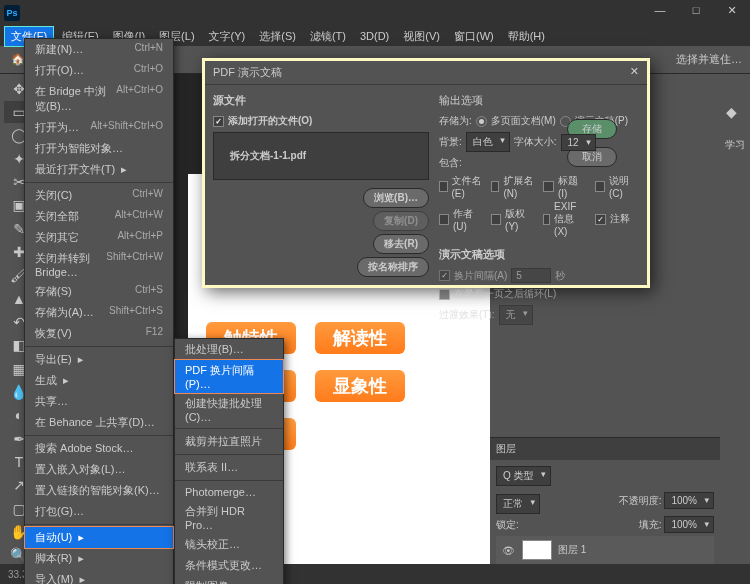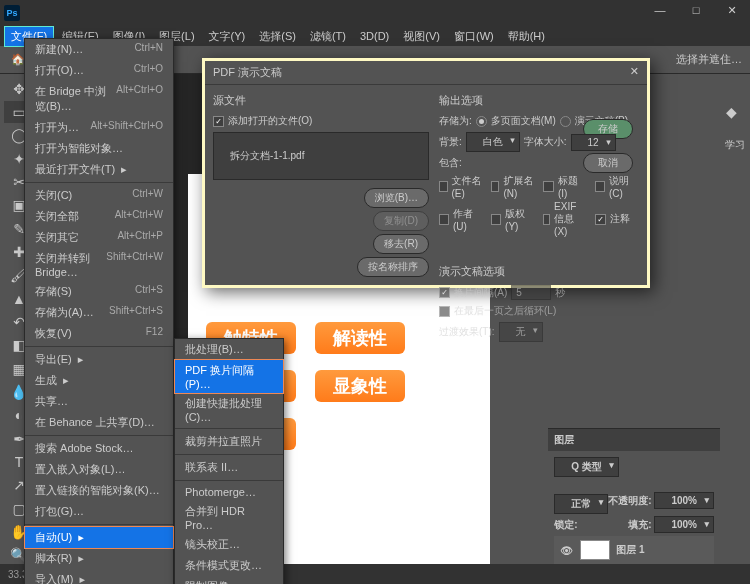--- a/index.html
+++ b/index.html
@@ -6,63 +6,63 @@
 body { background: #323232; color: #ccc; font-size: 11px; width: 750px; height: 584px; overflow: hidden; position: relative; }
 .titlebar { background: #323232; height: 20px; display: flex; align-items: center; padding: 13px 4px; }
 .ps-logo { width: 16px; height: 16px; background: #001e36; color: #31a8ff; font-size: 9px; font-weight: bold; display: flex; align-items: center; justify-content: center; border-radius: 2px; margin-right: 6px; }
 .window-controls { position: absolute; right: 0; top: 0; display: flex; }
 .win-btn { width: 36px; height: 20px; display: flex; align-items: center; justify-content: center; color: #ccc; cursor: pointer; }
 .menubar { height: 20px; display: flex; align-items: center; padding: 0 4px; gap: 2px; background: #323232; }
 .menu-item { padding: 2px 6px; cursor: pointer; }
 .menu-item.active { background: #1473e6; color: #fff; border: 1px solid #5eead4; }
 .toolbar-row { height: 28px; background: #535353; display: flex; align-items: center; padding: 0 8px; gap: 10px; border-bottom: 1px solid #2a2a2a; }
 .toolbar-icon { width: 20px; height: 20px; display: flex; align-items: center; justify-content: center; }
-.dropdown-field { background: #3f3f3f; border: 1px solid #2a2a2a; padding: 2px 16px 2px 16px; position: relative; }
+.dropdown-field { background: #3f3f3f; border: 1px solid #2a2a2a; padding: 2px 16px 2px 6px; position: relative; }
 .dropdown-field::after { content: "▾"; position: absolute; right: 4px; top: 2px; font-size: 9px; }
 .main-area { display: flex; height: calc(100% - 88px); }
 .left-tools { width: 38px; background: #535353; display: flex; flex-direction: column; align-items: center; padding: 4px 0; gap: 2px; }
 .tool-btn { width: 30px; height: 24px; display: flex; align-items: center; justify-content: center; cursor: pointer; color: #ccc; font-size: 14px; }
 .tool-btn.sel { background: #3f3f3f; }
 .canvas-area { flex: 1; background: #262626; position: relative; overflow: hidden; }
 .canvas { position: absolute; left: 150px; top: 100px; width: 340px; height: 420px; background: #fff; color: #333; }
 .orange-btn { background: linear-gradient(#ff9a3d, #ff7b1a); color: #fff; font-size: 18px; font-weight: bold; padding: 4px 18px; border-radius: 6px; display: inline-block; margin: 8px; }
-.right-panels { width: 230px; background: #535353; display: flex; flex-direction: row; font-weight: bold; }
+.right-panels { width: 230px; background: #535353; display: flex; flex-direction: column; }
 .panel-tabs { display: flex; background: #3f3f3f; height: 22px; align-items: center; padding: 0 6px; gap: 8px; font-size: 10px; }
 .panel-body { padding: 6px; font-size: 10px; }
 .dropdown-menu { position: absolute; left: 24px; top: 38px; width: 150px; background: #535353; border: 1px solid #2a2a2a; z-index: 100; box-shadow: 2px 2px 8px rgba(0,0,0,0.5); }
 .menu-row { display: flex; justify-content: space-between; padding: 3px 10px; cursor: pointer; font-size: 11px; }
 .menu-row.hl { background: #1473e6; color: #fff; }
 .menu-row.boxed { outline: 1px solid #e85; }
 .menu-sep { height: 1px; background: #3a3a3a; margin: 2px 0; }
 .submenu { position: absolute; left: 174px; top: 338px; width: 110px; background: #535353; border: 1px solid #2a2a2a; z-index: 101; box-shadow: 2px 2px 8px rgba(0,0,0,0.5); }
 .submenu .menu-row.hl { background: #1473e6; }
 .submenu .menu-row.boxed2 { outline: 1px solid #e85; background: #1473e6; }
 .dialog { position: absolute; left: 202px; top: 58px; width: 448px; height: 230px; background: #535353; border: 3px solid #fef9c3; z-index: 90; box-shadow: 4px 4px 16px rgba(0,0,0,0.6); }
 .dialog-title { background: #535353; padding: 4px 8px; display: flex; justify-content: space-between; border-bottom: 1px solid #3a3a3a; }
 .dialog-body { display: flex; padding: 8px; gap: 10px; height: calc(100% - 24px); }
-.dlg-left { flex: 1; display: flex; flex-direction: column; gap: 4px; }
+.dlg-left { flex: 1; display: flex; flex-direction: column; gap: 4px; font-weight: bold; }
 .dlg-right { width: 200px; display: flex; flex-direction: column; gap: 4px; }
 .fieldset-label { font-size: 11px; color: #ccc; margin-bottom: 2px; }
 .checkbox-row { display: flex; align-items: center; gap: 4px; font-size: 10px; }
 .checkbox { width: 11px; height: 11px; background: #3f3f3f; border: 1px solid #888; display: inline-flex; align-items: center; justify-content: center; font-size: 8px; }
 .checkbox.checked::before { content: "✓"; color: #fff; }
 .radio { width: 11px; height: 11px; border-radius: 50%; border: 1px solid #888; display: inline-flex; align-items: center; justify-content: center; }
 .radio.checked::before { content: ""; width: 5px; height: 5px; background: #ccc; border-radius: 50%; }
 .dlg-btn { background: #6a6a6a; border: 1px solid #2a2a2a; padding: 2px 10px; font-size: 10px; text-align: center; cursor: pointer; border-radius: 10px; }
 .file-list { background: #3f3f3f; border: 1px solid #2a2a2a; height: 70px; padding: 16px; font-size: 10px; }
 .small-input { background: #3f3f3f; border: 1px solid #2a2a2a; width: 40px; padding: 1px 4px; font-size: 10px; }
 .statusbar { position: absolute; bottom: 0; left: 0; right: 0; height: 20px; background: #323232; display: flex; align-items: center; padding: 0 8px; font-size: 10px; color: #999; }
 .layers-panel { margin-top: auto; border-top: 1px solid #2a2a2a; }
 .layer-row { display: flex; align-items: center; padding: 4px 6px; gap: 6px; background: #5a5a5a; }
 .layer-thumb { width: 30px; height: 20px; background: #fff; border: 1px solid #888; }
 .eye { width: 14px; }
 .shortcut { color: #aaa; font-size: 10px; }
 .arrow-r::after { content: "▸"; margin-left: 6px; }
 .grid2 { display: grid; grid-template-columns: 1fr 1fr 1fr 1fr; gap: 2px 8px; font-size: 10px; }
-.side-btns { position: absolute; right: 6px; top: 26px; display: flex; flex-direction: column; gap: 14px; width: 50px; }
+.side-btns { position: absolute; right: 22px; top: 26px; display: flex; flex-direction: column; gap: 8px; width: 50px; }
 .right-collapsed { width: 30px; background: #535353; display: flex; flex-direction: column; align-items: center; padding: 30px 0; gap: 16px; }
 .collapsed-icon { width: 18px; height: 18px; color: #ccc; font-size: 14px; }
 </style>
 </head>
 <body>
 
 <div class="titlebar">
   <div class="ps-logo">Ps</div>
   <div class="window-controls">
     <div class="win-btn">—</div>
@@ -138,21 +138,21 @@
 
   <div class="right-panels">
     <div style="flex:1;padding:8px;">
       <div>对齐:</div>
     </div>
     <div class="layers-panel">
       <div class="panel-tabs">
         <span>图层</span>
       </div>
       <div class="panel-body">
-        <div style="display:flex;gap:6px;margin-bottom:17px;">
+        <div style="display:flex;gap:6px;margin-bottom:8px;">
           <span class="dropdown-field">Q 类型</span>
         </div>
         <div style="display:flex;justify-content:space-between;margin-bottom:4px;">
           <span class="dropdown-field">正常</span>
           <span><span>不透明度:</span> <span class="dropdown-field">100%</span></span>
         </div>
         <div style="display:flex;justify-content:space-between;margin-bottom:4px;">
           <span>锁定:</span>
           <span><span>填充:</span> <span class="dropdown-field">100%</span></span>
         </div>
@@ -361,21 +361,21 @@
           </div>
         <div class="checkbox-row">
             <span class="checkbox"></span>
             <span>EXIF 信息(X)</span>
           </div>
         <div class="checkbox-row">
             <span class="checkbox checked"></span>
             <span>注释</span>
           </div>
       </div>
-      <div class="fieldset-label" style="margin-top:23px;">演示文稿选项</div>
+      <div class="fieldset-label" style="margin-top:6px;font-weight:bold;">演示文稿选项</div>
       <div class="checkbox-row" style="opacity:.6">
         <span class="checkbox checked"></span>
         <span>换片间隔(A)</span>
         <span class="small-input">5</span>
         <span>秒</span>
       </div>
       <div class="checkbox-row" style="opacity:.6">
         <span class="checkbox"></span>
         <span>在最后一页之后循环(L)</span>
       </div>

